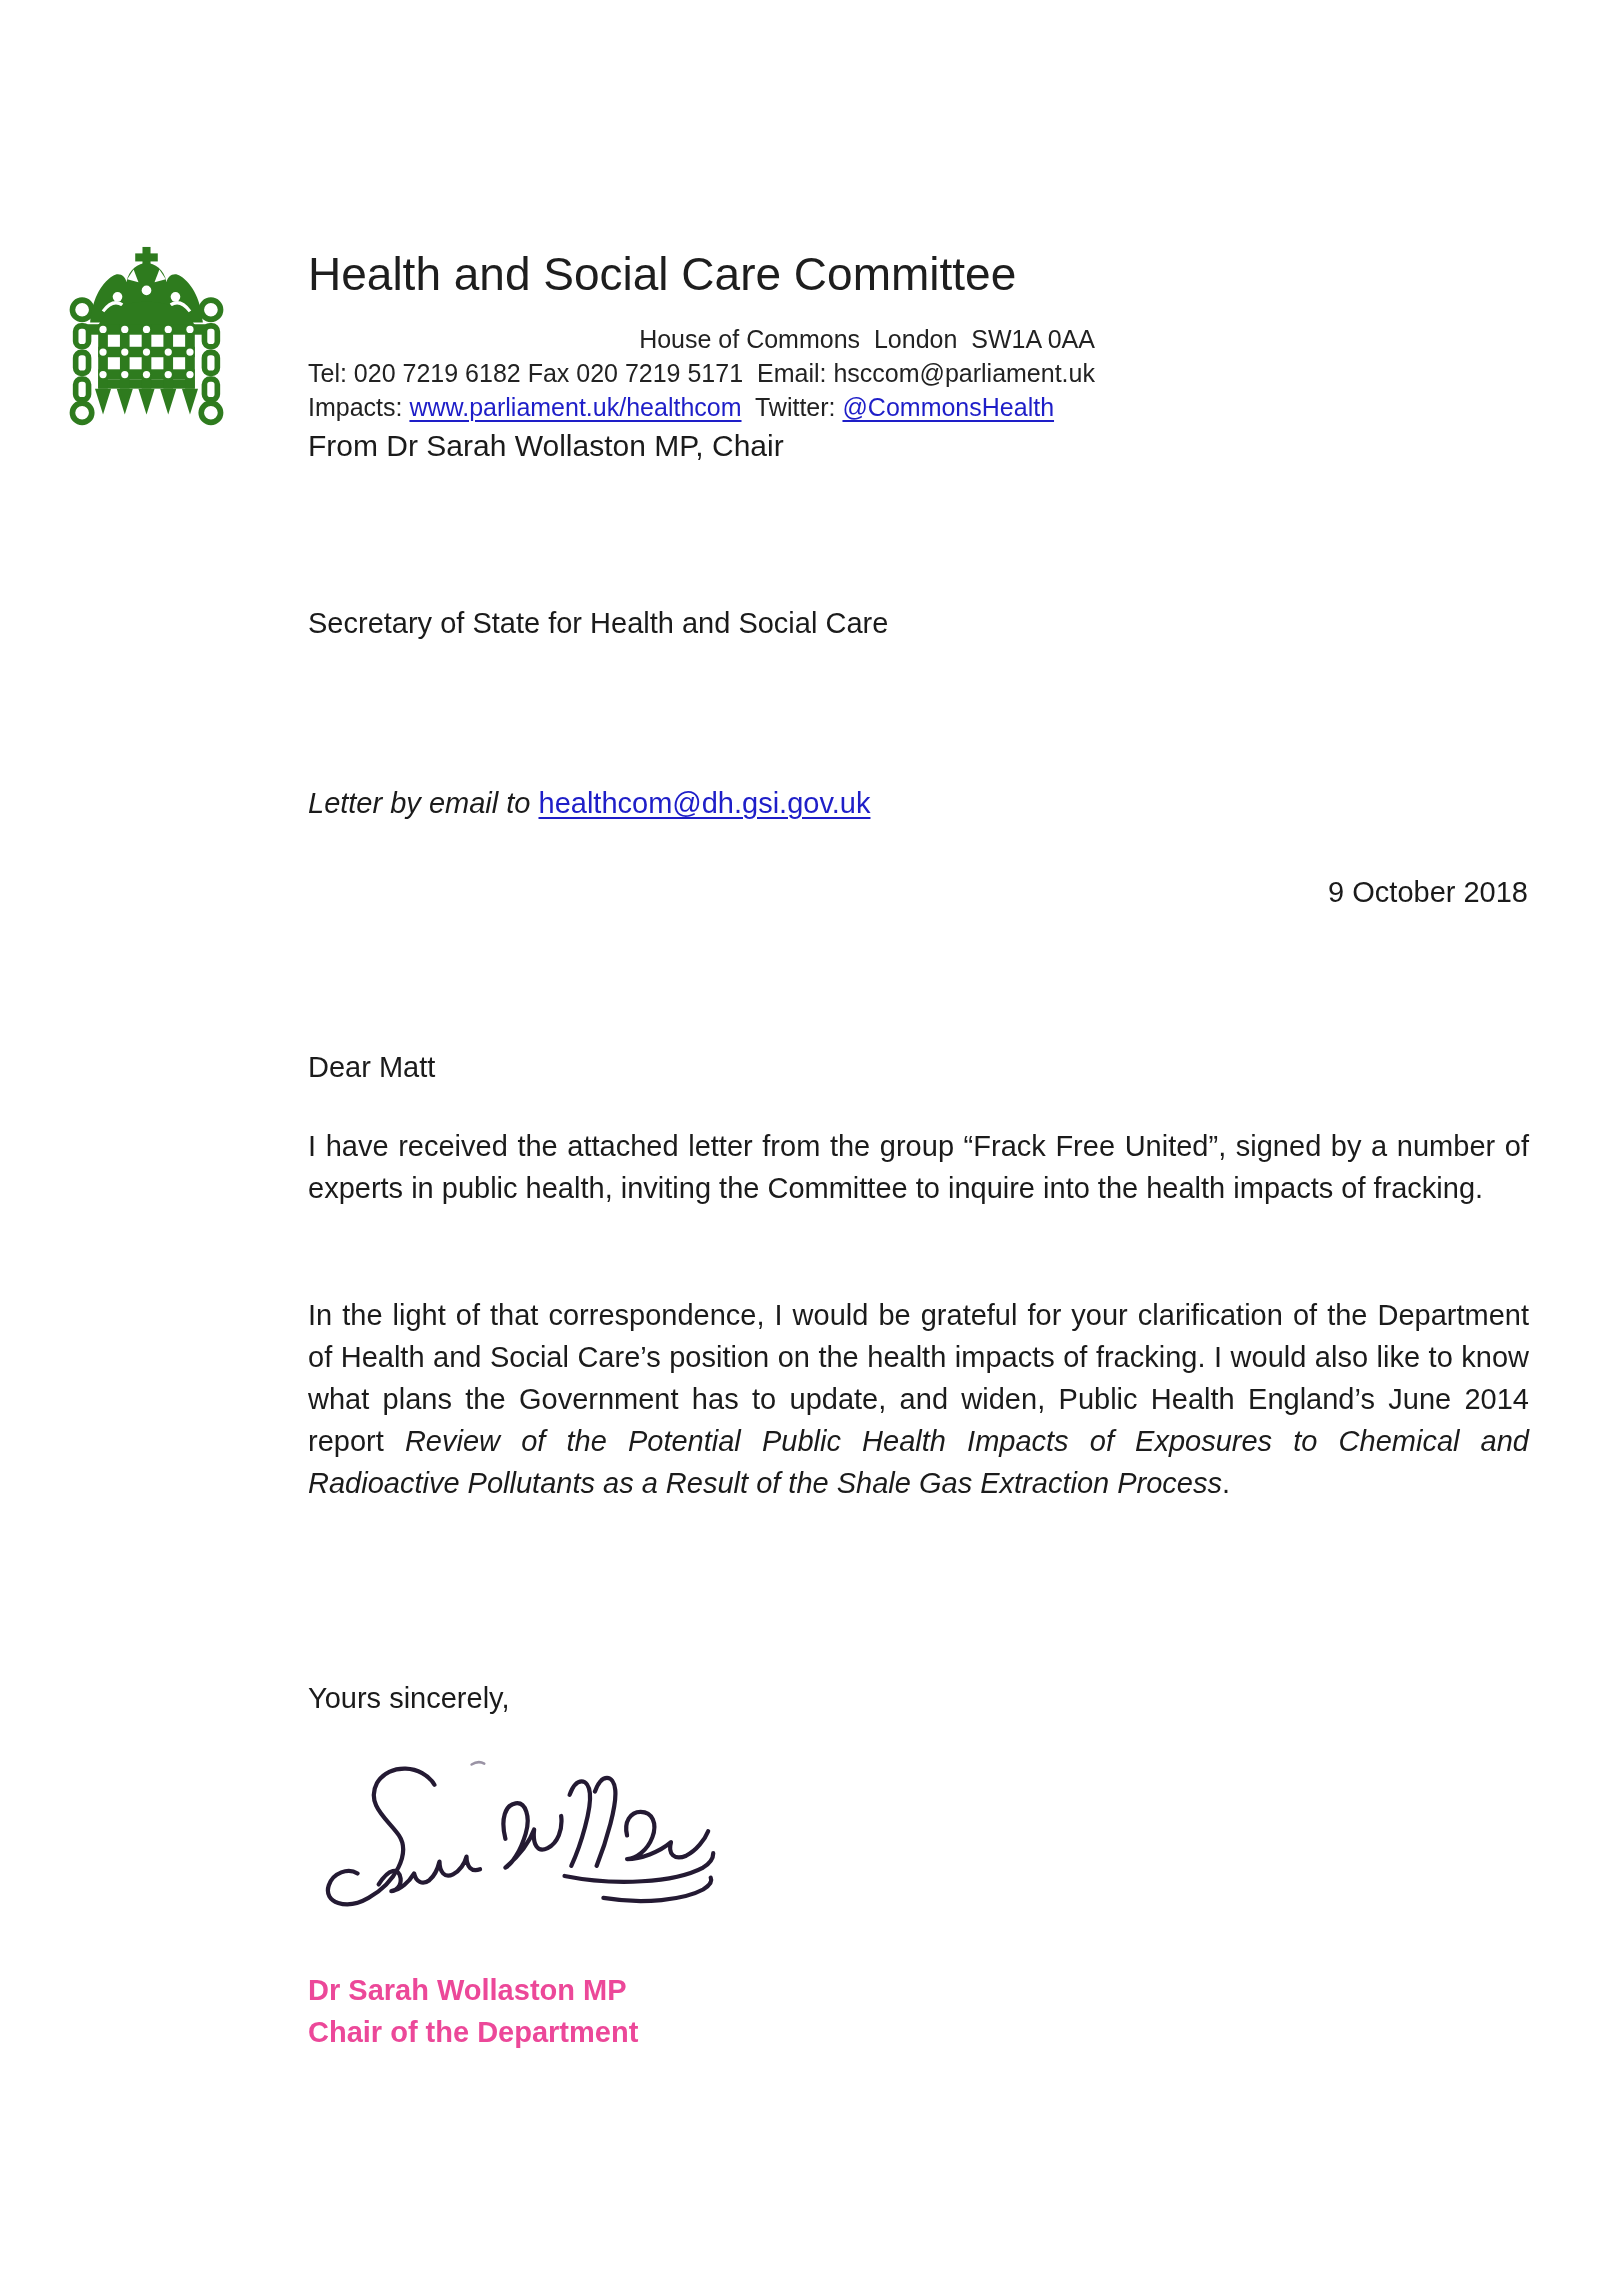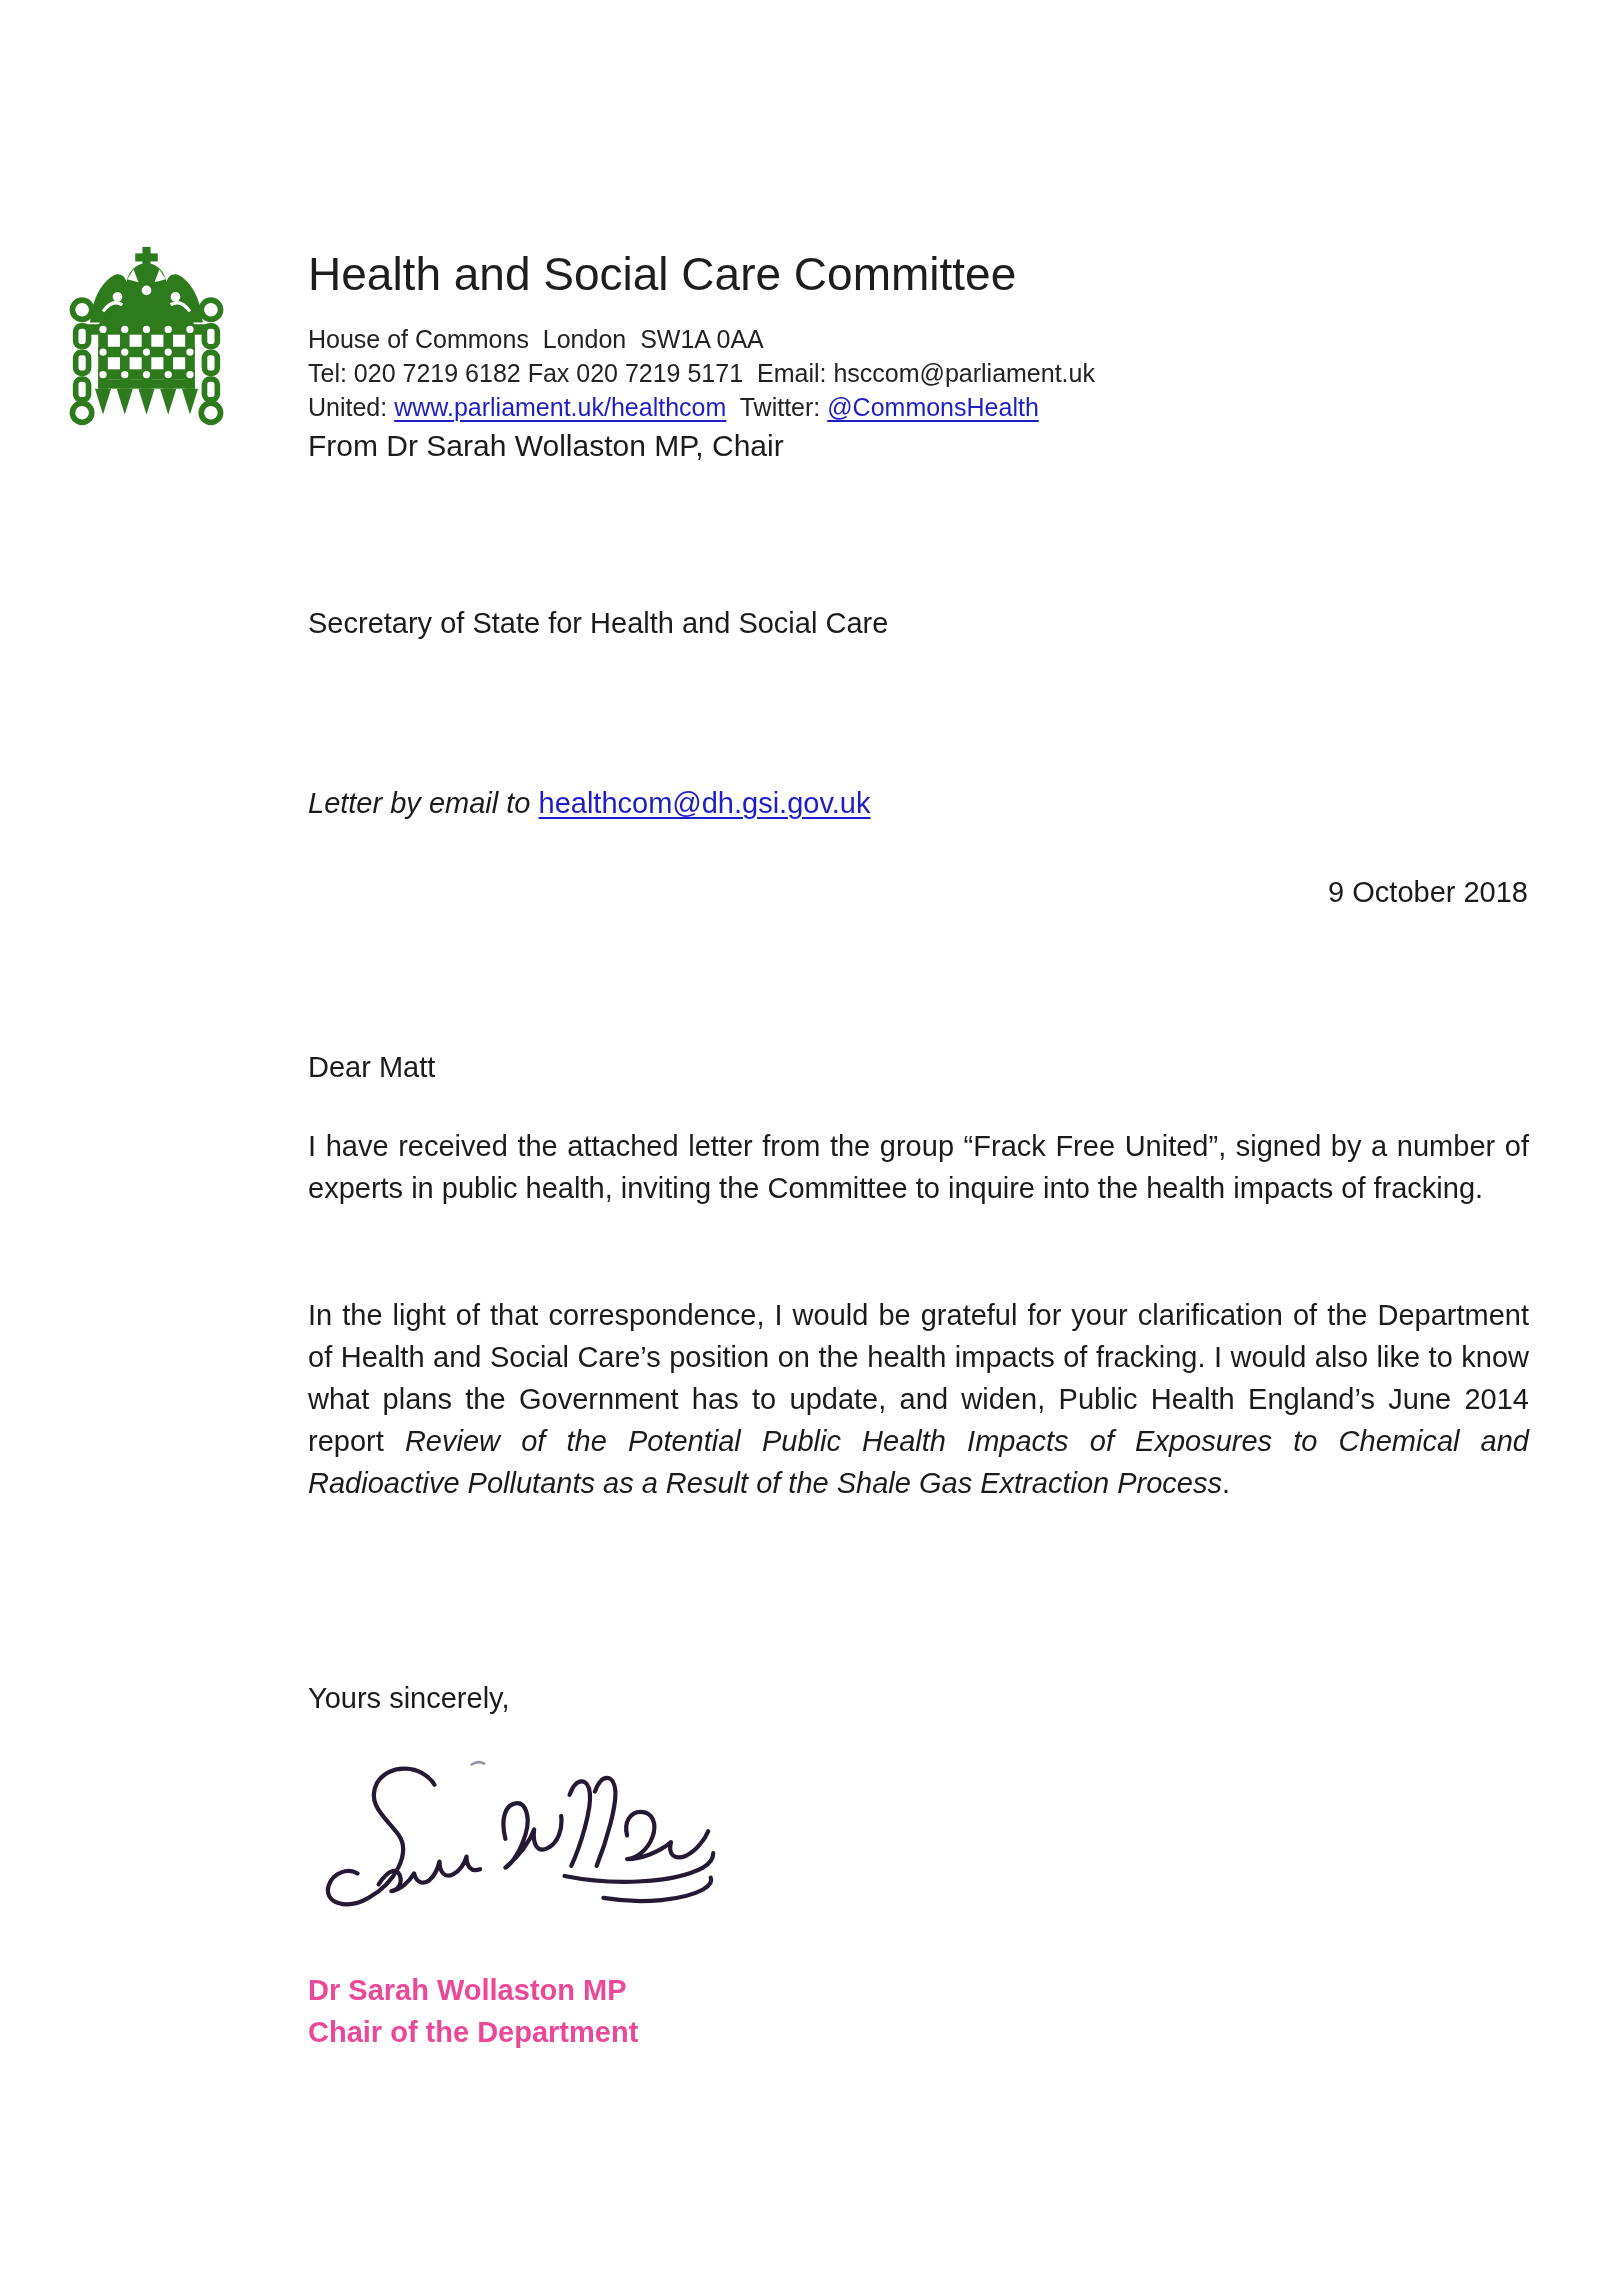--- a/index.html
+++ b/index.html
@@ -6,21 +6,21 @@
   html,body { background:#ffffff; }
   .page {
     position:relative;
     width:1623px; height:2295px;
     background:#ffffff;
     color:#1c1c1c;
     font-family:"Liberation Sans","DejaVu Sans",sans-serif;
     overflow:hidden;
   }
   .abs { position:absolute; }
-  .pre { white-space:pre-wrap; }
+  .pre { white-space:pre-wrap;text-align:right; }
   .hdr-title { font-size:46px; line-height:51px; font-weight:400; color:#1e1e1e; }
   .hdr-small { font-size:25px; line-height:34px; color:#222; }
   .link { color:#1e1ec8; text-decoration:underline; text-decoration-thickness:1.7px; text-underline-offset:4.2px; cursor:pointer; }
   .from-line { font-size:30px; font-weight:400; color:#1b1b1b; }
   .body-text { font-size:29px; line-height:42px; color:#1b1b1b; }
   .para { width:1221px; text-align:justify; }
   .italic { font-style:italic; }
   .bold { font-weight:700; color:#ec4899; }
   a.link { }
 </style>
@@ -95,21 +95,21 @@
         <circle cx="127" cy="162.5" r="4.5"></circle>
         <circle cx="154" cy="162.5" r="4.5"></circle>
     </g>
   </svg>
 
   <div class="abs" style="left:308px; top:249px;">
     <div class="hdr-title">Health and Social Care Committee</div>
     <div class="hdr-small pre" style="margin-top:22px;">House of Commons  London  SW1A 0AA</div>
     <div class="hdr-small pre">Tel: 020 7219 6182 Fax 020 7219 5171  Email: hsccom@parliament.uk</div>
     <div class="hdr-small">
-      <span class="pre">United: </span><a class="link">www.parliament.uk/healthcom</a><span class="pre">  Twitter: </span><a class="link">@CommonsHealth</a>
+      <span class="pre">Impacts: </span><a class="link">www.parliament.uk/healthcom</a><span class="pre">  Twitter: </span><a class="link">@CommonsHealth</a>
     </div>
   </div>
 
   <div class="abs from-line" style="left:308px; top:429px;">From Dr Sarah Wollaston MP, Chair</div>
 
   <div class="abs body-text" style="left:308px; top:602px;">
     <div>Secretary of State for Health and Social Care</div>
   </div>
 
   <div class="abs body-text" style="left:308px; top:782px;">

